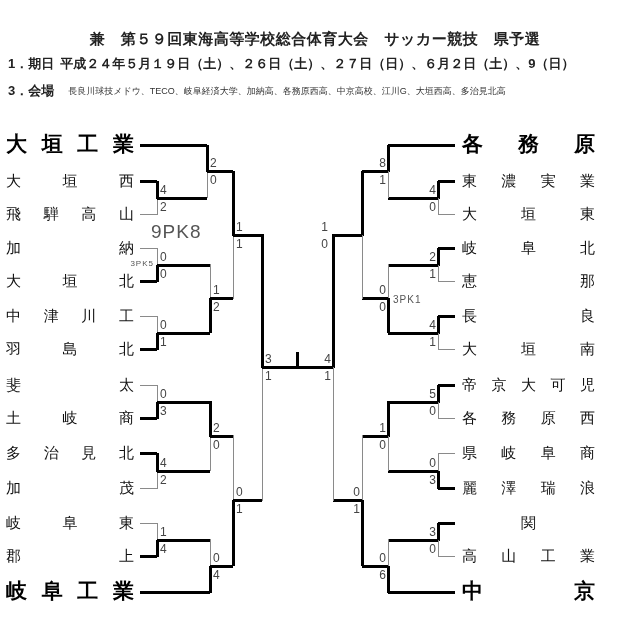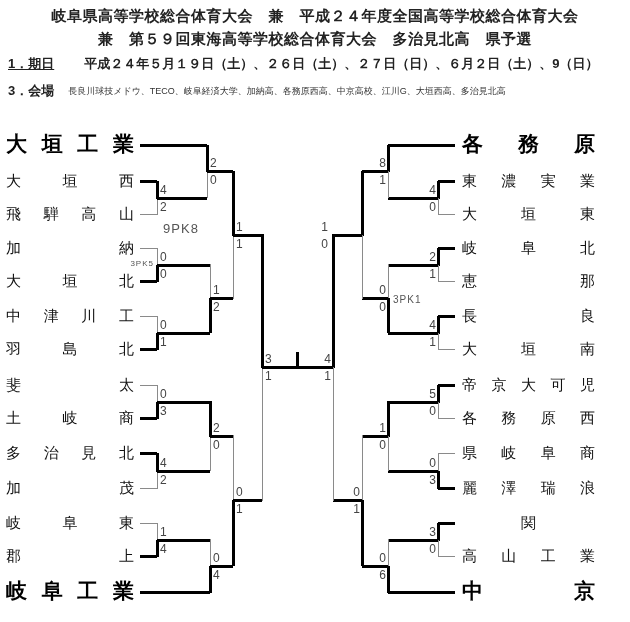--- a/index.html
+++ b/index.html
@@ -5,40 +5,39 @@
   html,body{margin:0;padding:0;background:#fff;}
   #canvas{
     position:relative;width:630px;height:622px;background:#ffffff;
     font-family:"Liberation Sans","DejaVu Sans",sans-serif;
     overflow:hidden;border-right:1px solid #c8c8c8;border-bottom:1px solid #ddd;
   }
   .hline{position:absolute;color:#222;white-space:nowrap;}
   #title1{top:7px;left:0;width:100%;text-align:center;font-size:15px;font-weight:600;letter-spacing:.5px;}
   #title2{top:30px;left:0;width:100%;text-align:center;font-size:15px;font-weight:600;letter-spacing:.5px;}
   #schedule{top:55px;left:8px;font-size:13px;font-weight:600;}
-  #schedule .lbl{margin-right:30px;text-decoration:underline;}
+  #schedule .lbl{margin-right:6px;}
   #venueline{top:82px;left:8px;font-size:13px;font-weight:600;}
   #venueline .venues{font-size:9px;font-weight:400;color:#333;margin-left:14px;vertical-align:1px;}
   .ln{position:absolute;background:#8a8a8a;}
   .ln.w{background:#000;}
   .tname{position:absolute;display:flex;justify-content:space-between;color:#111;
     font-size:15px;line-height:18px;height:18px;}
   .tname.one{justify-content:center;}
   .tname.big{font-size:21px;font-weight:bold;color:#000;line-height:24px;height:24px;}
   .score{position:absolute;font-size:12px;line-height:14px;color:#444;width:16px;}
   .score.sl{text-align:left;}
   .score.sr{text-align:right;}
   .pk{position:absolute;color:#555;white-space:nowrap;letter-spacing:1px;}
 </style>
 </head>
 <body>
 
 <div id="canvas">
-  <div class="hline" id="title1">岐阜県高等学校総合体育大会　兼　平成２４年度全国高等学校総合体育大会</div>
-  <div class="hline" id="title2">兼　第５９回東海高等学校総合体育大会　多治見北高　県予選</div>
+  <div class="hline" id="title2">兼　第５９回東海高等学校総合体育大会　サッカー競技　県予選</div>
   <div class="hline" id="schedule">
     <span class="lbl">1．期日</span><span>平成２４年５月１９日（土）、２６日（土）、２７日（日）、６月２日（土）、9（日）</span>
   </div>
   <div class="hline" id="venueline">
     <span>3．会場</span><span class="venues">長良川球技メドウ、TECO、岐阜経済大学、加納高、各務原西高、中京高校、江川G、大垣西高、多治見北高</span>
   </div>
   <div id="bracket">
       <div class="tname big" style="top: 132px; left: 6px; width: 128px;">
         <span>大</span>
         <span>垣</span>
@@ -234,21 +233,21 @@
       <div class="ln" style="left: 210px; top: 264px; width: 1px; height: 35px;"></div>
       <div class="ln w" style="left: 209px; top: 298px; width: 3px; height: 35px;"></div>
       <div class="ln w" style="left: 210px; top: 297px; width: 23px; height: 3px;"></div>
       <div class="score sl" style="top: 283px; left: 213px;">1</div>
       <div class="score sl" style="top: 300px; left: 213px;">2</div>
       <div class="ln w" style="left: 232px; top: 171px; width: 3px; height: 65px;"></div>
       <div class="ln" style="left: 233px; top: 235px; width: 1px; height: 64px;"></div>
       <div class="ln w" style="left: 233px; top: 234px; width: 29px; height: 3px;"></div>
       <div class="score sl" style="top: 220px; left: 236px;">1</div>
       <div class="score sl" style="top: 237px; left: 236px;">1</div>
-      <div class="pk" style="left: 151px; top: 221px; font-size: 13px; width: 60px; text-align: center;">9PK8</div>
+      <div class="pk" style="left: 151px; top: 221px; font-size: 19px; width: 60px; text-align: left;">9PK8</div>
       <div class="ln" style="left: 157px; top: 385px; width: 1px; height: 18px;"></div>
       <div class="ln w" style="left: 156px; top: 402px; width: 3px; height: 17px;"></div>
       <div class="ln w" style="left: 157px; top: 401px; width: 53px; height: 3px;"></div>
       <div class="score sl" style="top: 387px; left: 160px;">0</div>
       <div class="score sl" style="top: 404px; left: 160px;">3</div>
       <div class="ln w" style="left: 156px; top: 453px; width: 3px; height: 19px;"></div>
       <div class="ln" style="left: 157px; top: 471px; width: 1px; height: 18px;"></div>
       <div class="ln w" style="left: 157px; top: 470px; width: 53px; height: 3px;"></div>
       <div class="score sl" style="top: 456px; left: 160px;">4</div>
       <div class="score sl" style="top: 473px; left: 160px;">2</div>

